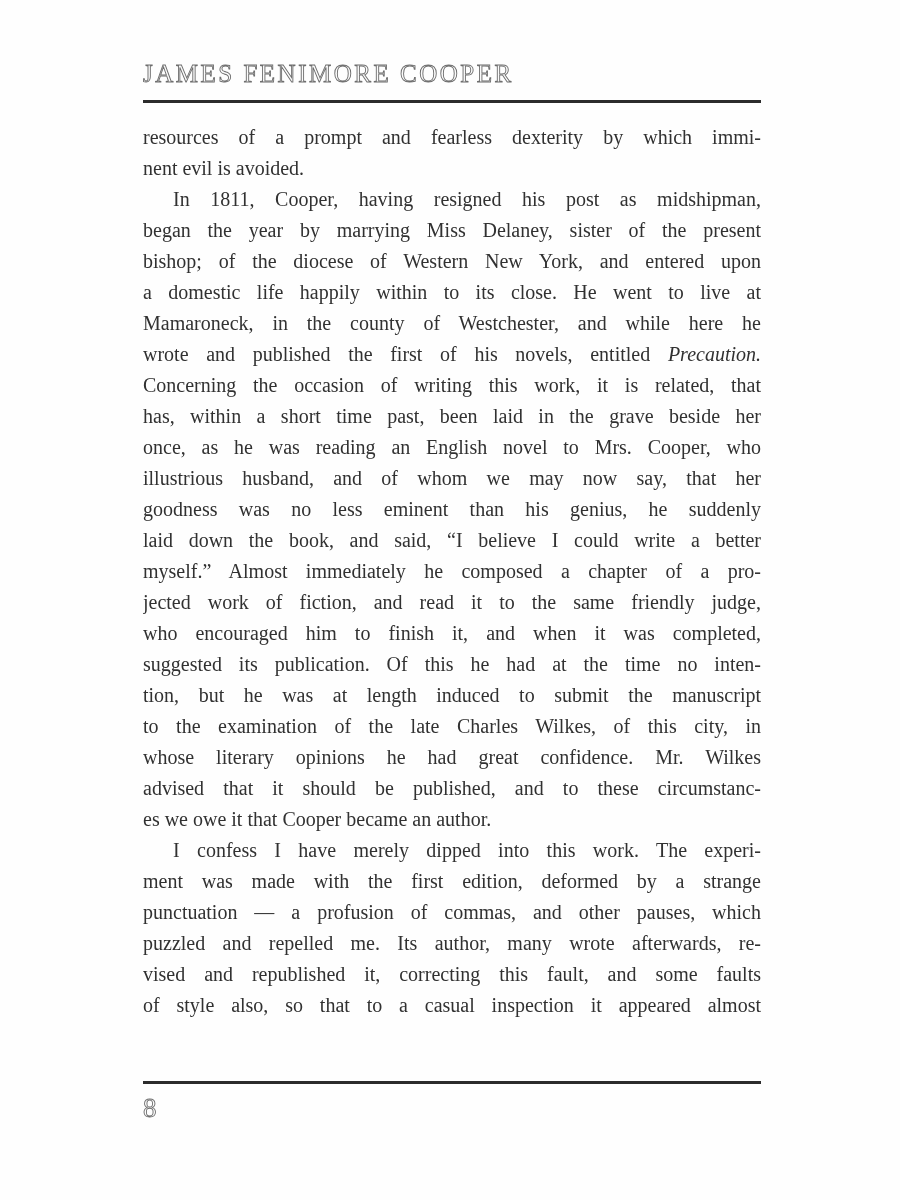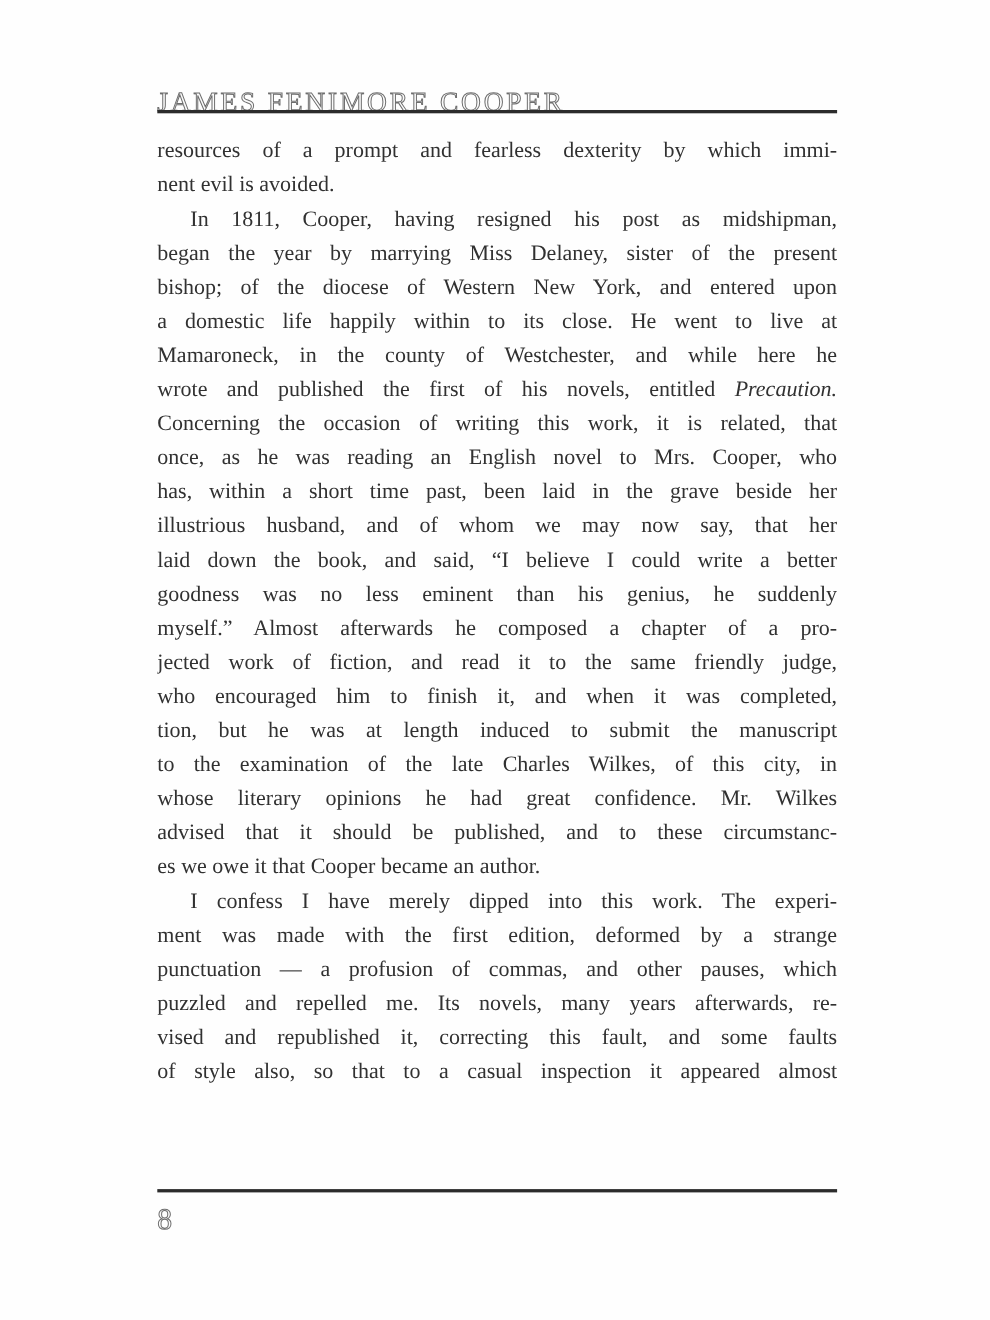--- a/index.html
+++ b/index.html
@@ -16,21 +16,21 @@
     font-family: "Liberation Serif", "DejaVu Serif", serif;
   }
   .content {
     position: absolute;
     left: 143px;
     width: 618px;
   }
 
   
   .running-header {
-    top: 76px;
+    top: 56px;
   }
   .header-title {
     margin: 0;
     font-size: 25px;
     font-weight: normal;
     letter-spacing: 2.5px;
     line-height: 36px;
     color: #8a8a8a;
     white-space: nowrap;
   }
@@ -99,39 +99,40 @@
         <div class="line last">nent evil is avoided.</div>
       </div>
       <div class="paragraph indent">
         <div class="line">In 1811, Cooper, having resigned his post as midshipman,</div>
         <div class="line">began the year by marrying Miss Delaney, sister of the present</div>
         <div class="line">bishop; of the diocese of Western New York, and entered upon</div>
         <div class="line">a domestic life happily within to its close. He went to live at</div>
         <div class="line">Mamaroneck, in the county of Westchester, and while here he</div>
         <div class="line"><span>wrote and published the first of his novels, entitled </span><em>Precaution.</em></div>
         <div class="line">Concerning the occasion of writing this work, it is related, that</div>
+        <div class="line">has, within a short time past, been laid in the grave beside her</div>
         <div class="line">once, as he was reading an English novel to Mrs. Cooper, who</div>
-        <div class="line">has, within a short time past, been laid in the grave beside her</div>
         <div class="line">illustrious husband, and of whom we may now say, that her</div>
+        <div class="line">goodness was no less eminent than his genius, he suddenly</div>
         <div class="line">laid down the book, and said, “I believe I could write a better</div>
-        <div class="line">goodness was no less eminent than his genius, he suddenly</div>
-        <div class="line">myself.” Almost afterwards he composed a chapter of a pro-</div>
+        <div class="line">myself.” Almost immediately he composed a chapter of a pro-</div>
         <div class="line">jected work of fiction, and read it to the same friendly judge,</div>
         <div class="line">who encouraged him to finish it, and when it was completed,</div>
+        <div class="line">suggested its publication. Of this he had at the time no inten-</div>
         <div class="line">tion, but he was at length induced to submit the manuscript</div>
         <div class="line">to the examination of the late Charles Wilkes, of this city, in</div>
         <div class="line">whose literary opinions he had great confidence. Mr. Wilkes</div>
         <div class="line">advised that it should be published, and to these circumstanc-</div>
         <div class="line last">es we owe it that Cooper became an author.</div>
       </div>
       <div class="paragraph indent">
         <div class="line">I confess I have merely dipped into this work. The experi-</div>
         <div class="line">ment was made with the first edition, deformed by a strange</div>
         <div class="line">punctuation — a profusion of commas, and other pauses, which</div>
-        <div class="line">puzzled and repelled me. Its novels, many years afterwards, re-</div>
+        <div class="line">puzzled and repelled me. Its author, many wrote afterwards, re-</div>
         <div class="line">vised and republished it, correcting this fault, and some faults</div>
         <div class="line">of style also, so that to a casual inspection it appeared almost</div>
       </div>
     </main>
 
   <div class="rule footer-rule"></div>
   <div class="page-number">8</div>
 
 </div>
 

